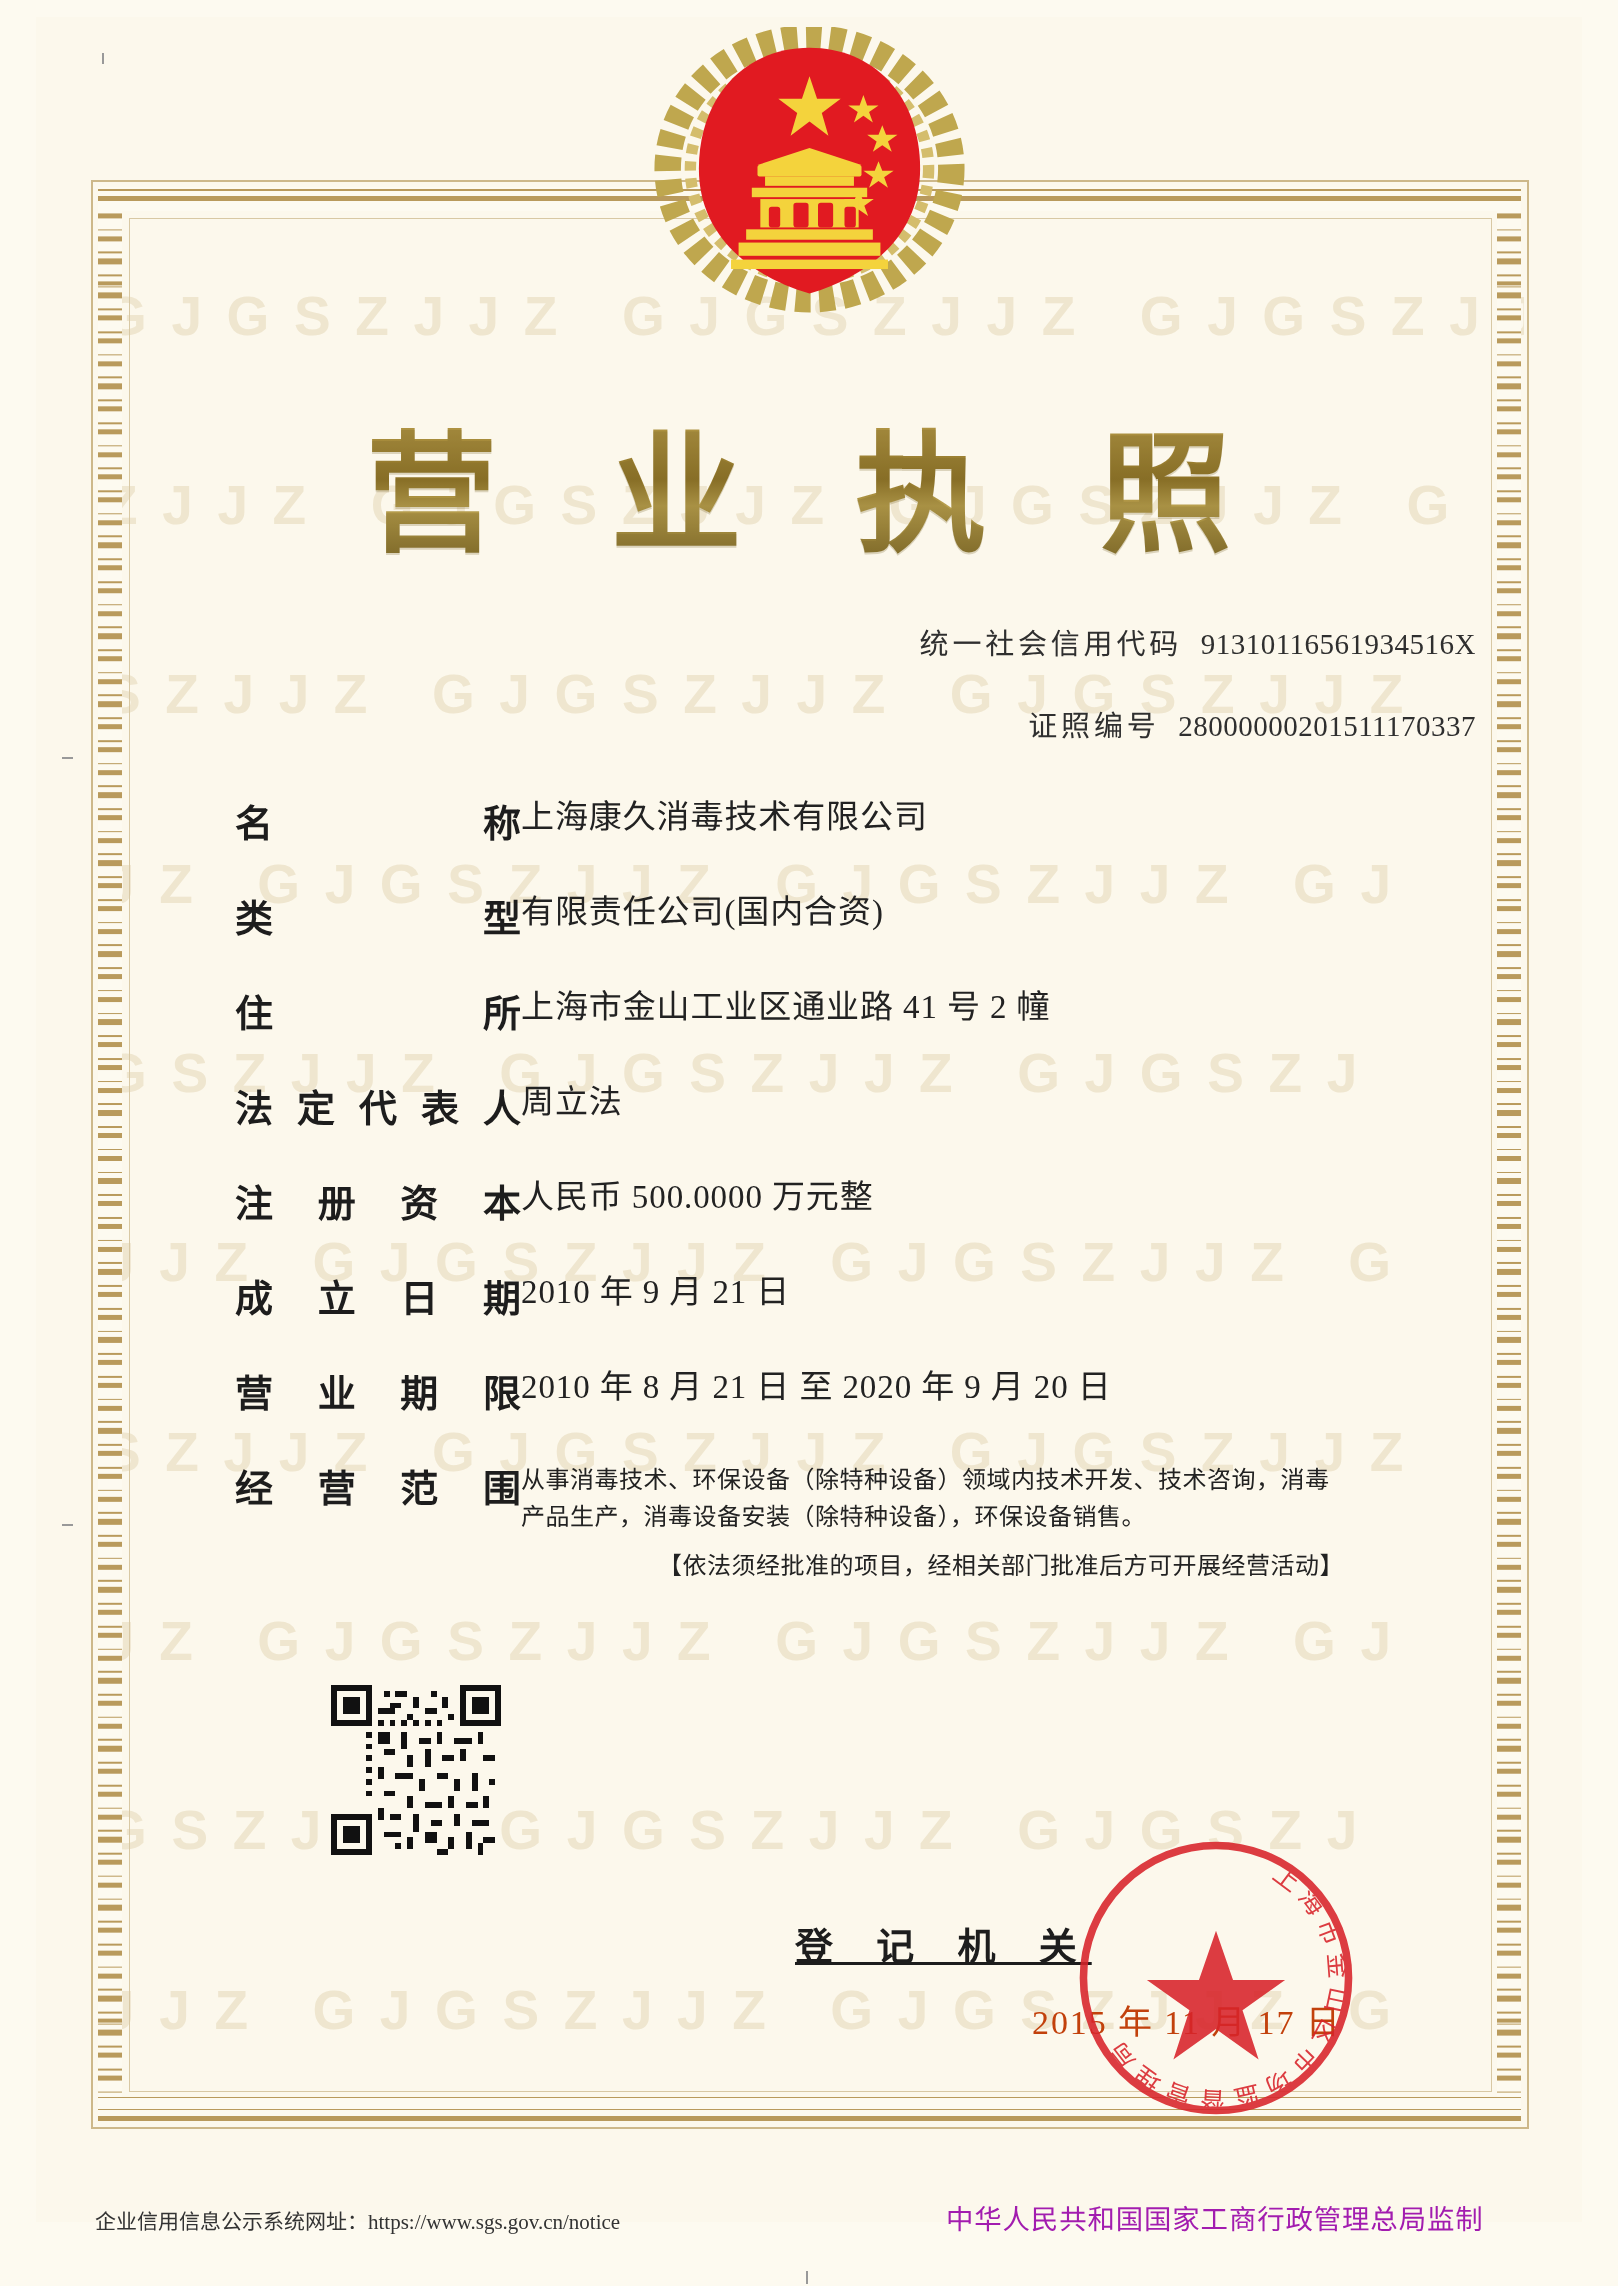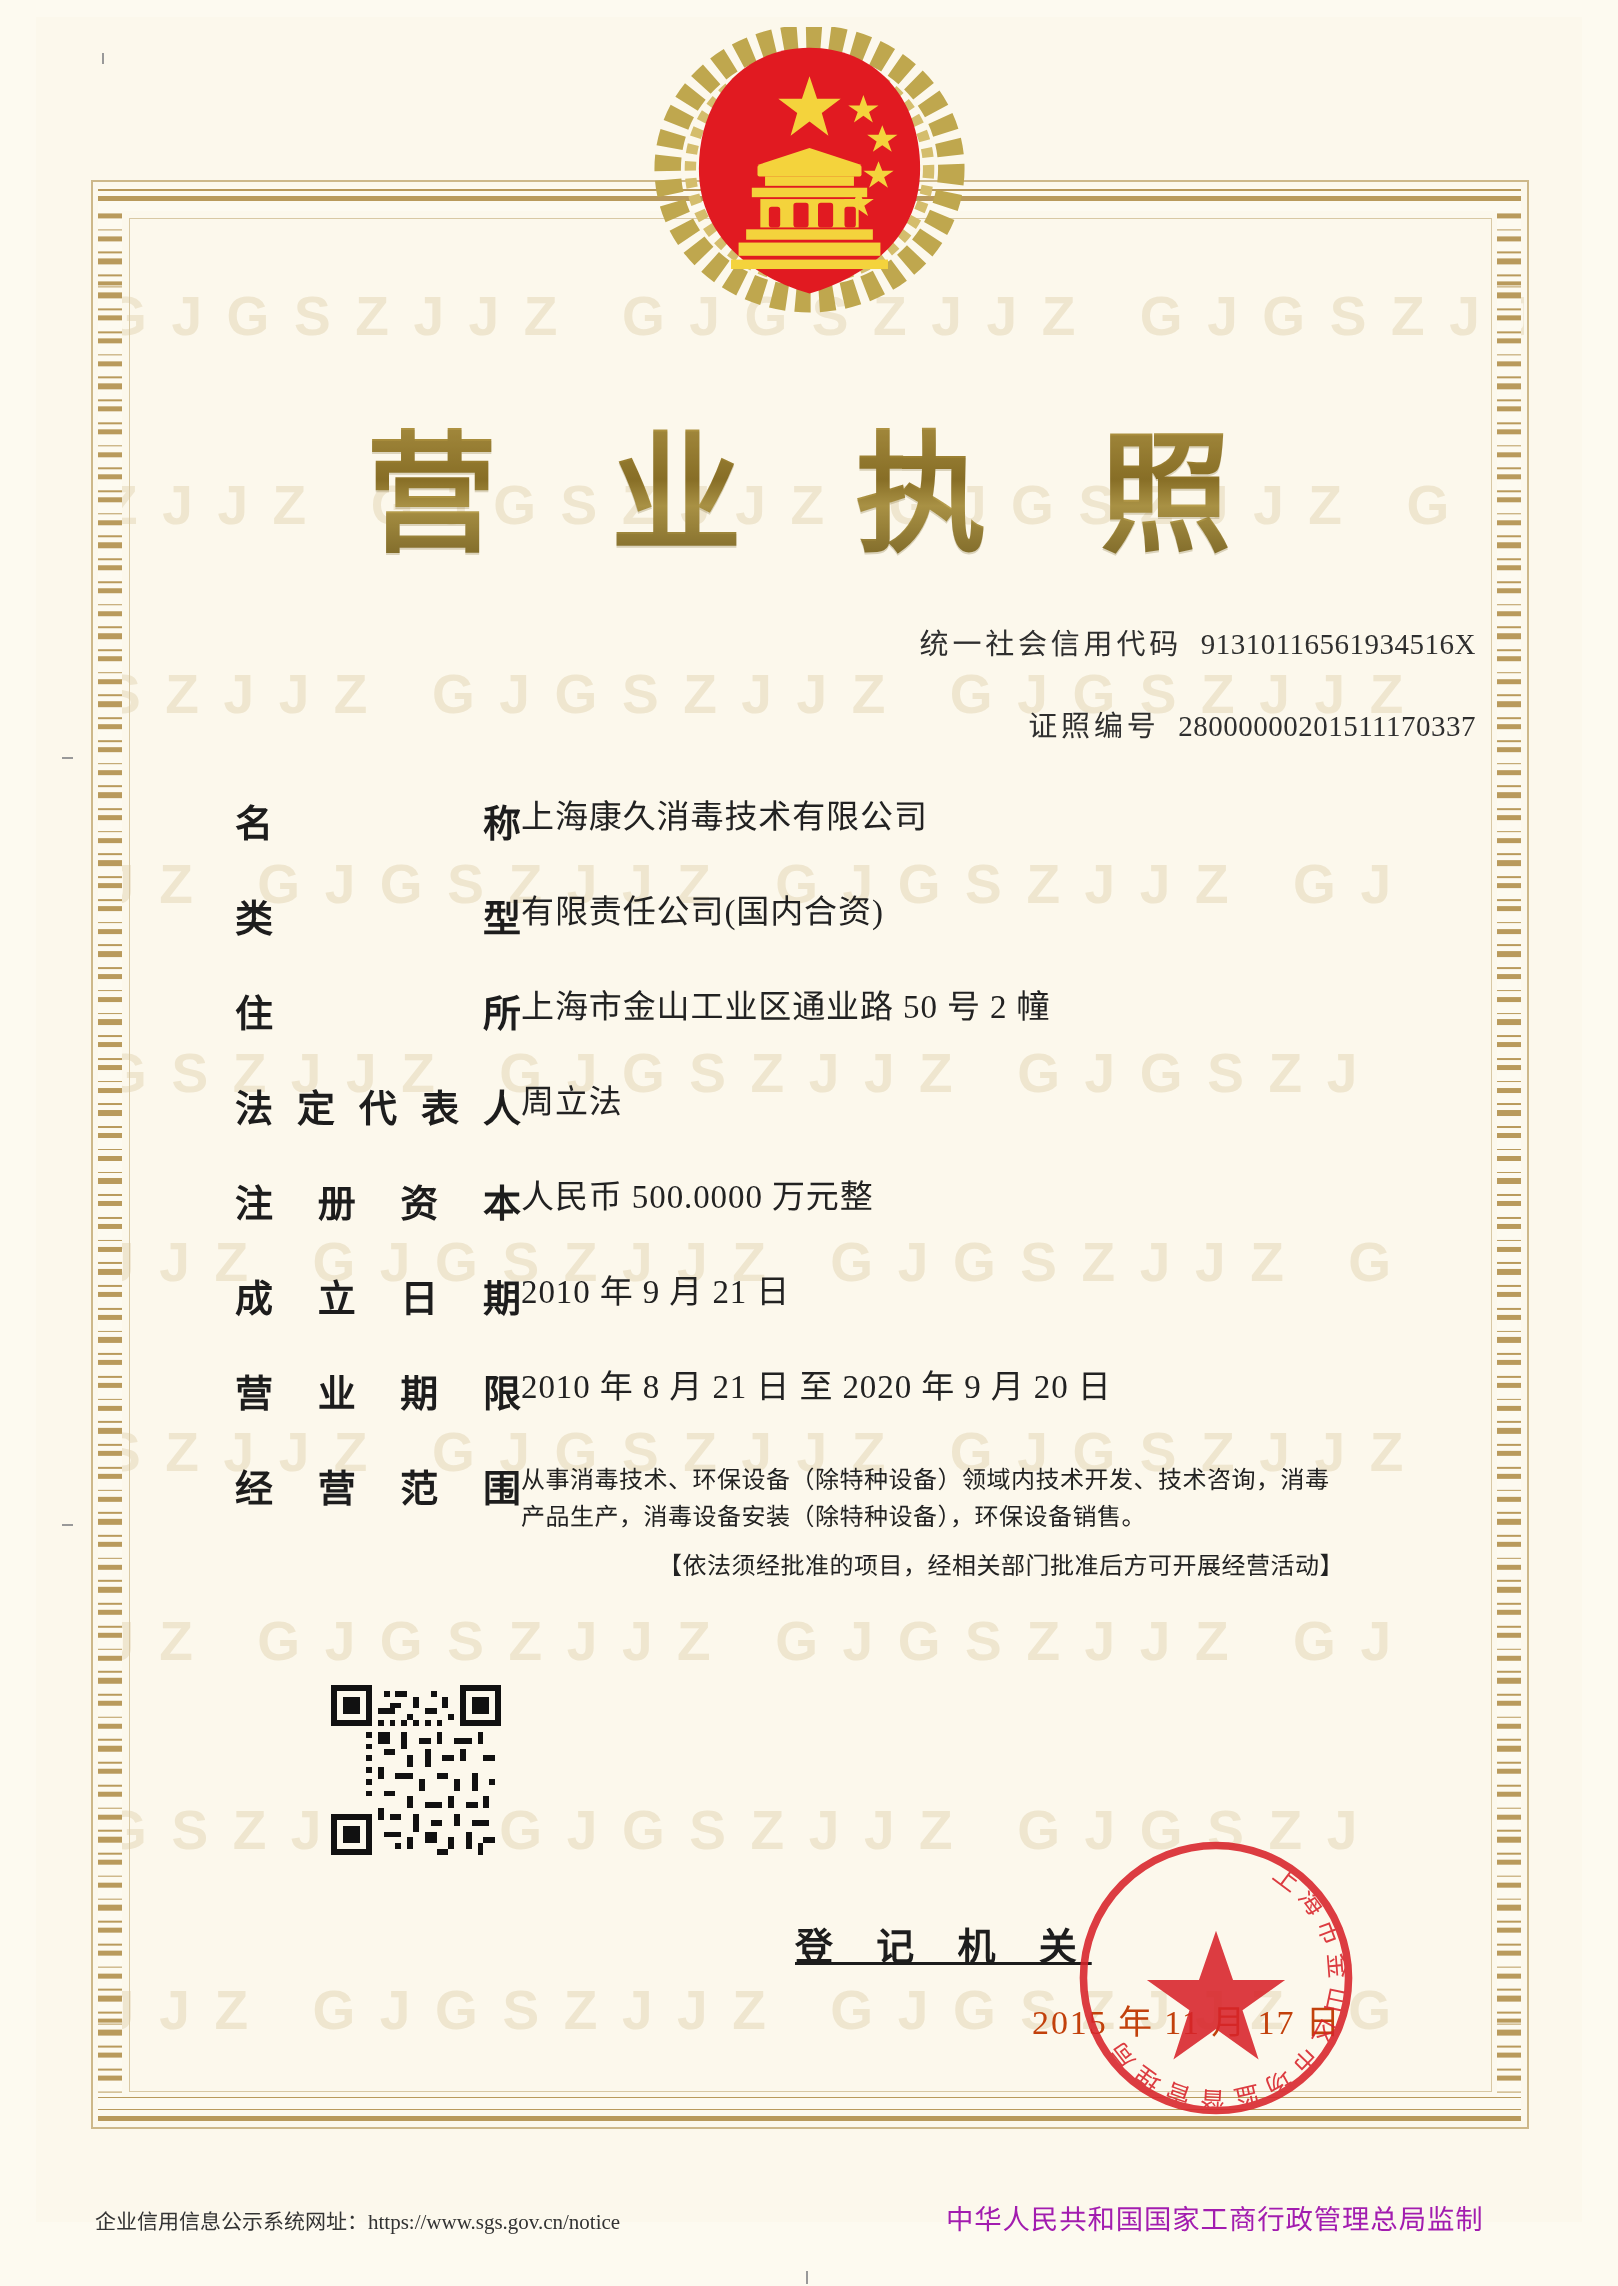--- a/index.html
+++ b/index.html
@@ -342,21 +342,21 @@
       <div class="value">有限责任公司(国内合资)</div>
     </div>
 
     <div class="field">
       <div class="label">
         <span class="spreadtext">
             <span>住</span>
             <span>所</span>
           </span>
       </div>
-      <div class="value">上海市金山工业区通业路 50 号 2 幢</div>
+      <div class="value">上海市金山工业区通业路 41 号 2 幢</div>
     </div>
 
     <div class="field">
       <div class="label">
         <span class="spreadtext">
             <span>法</span>
             <span>定</span>
             <span>代</span>
             <span>表</span>
             <span>人</span>

